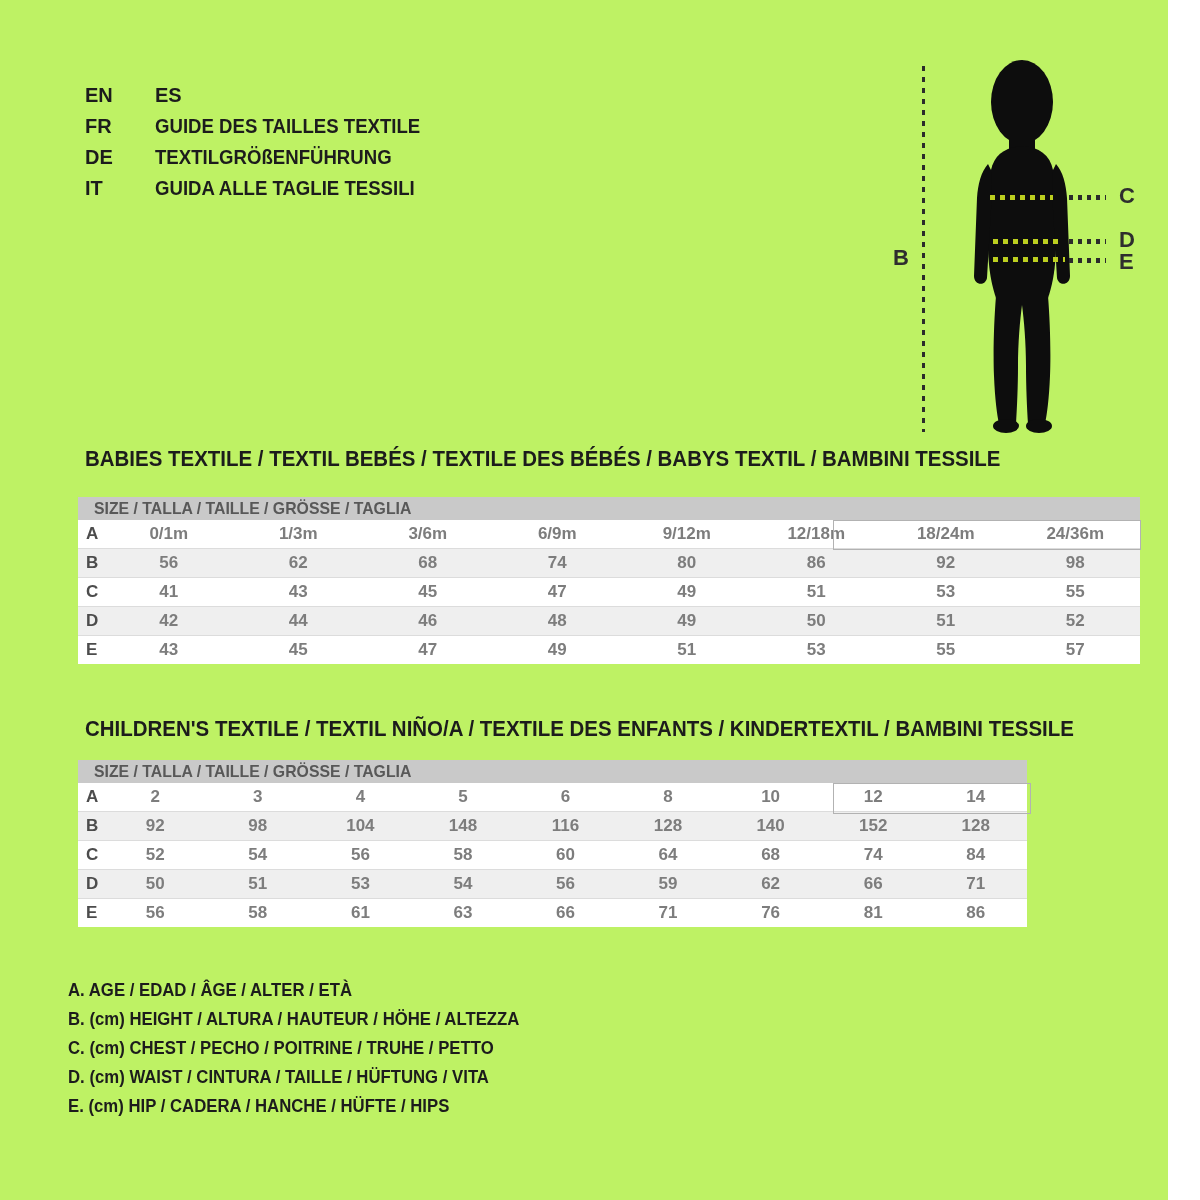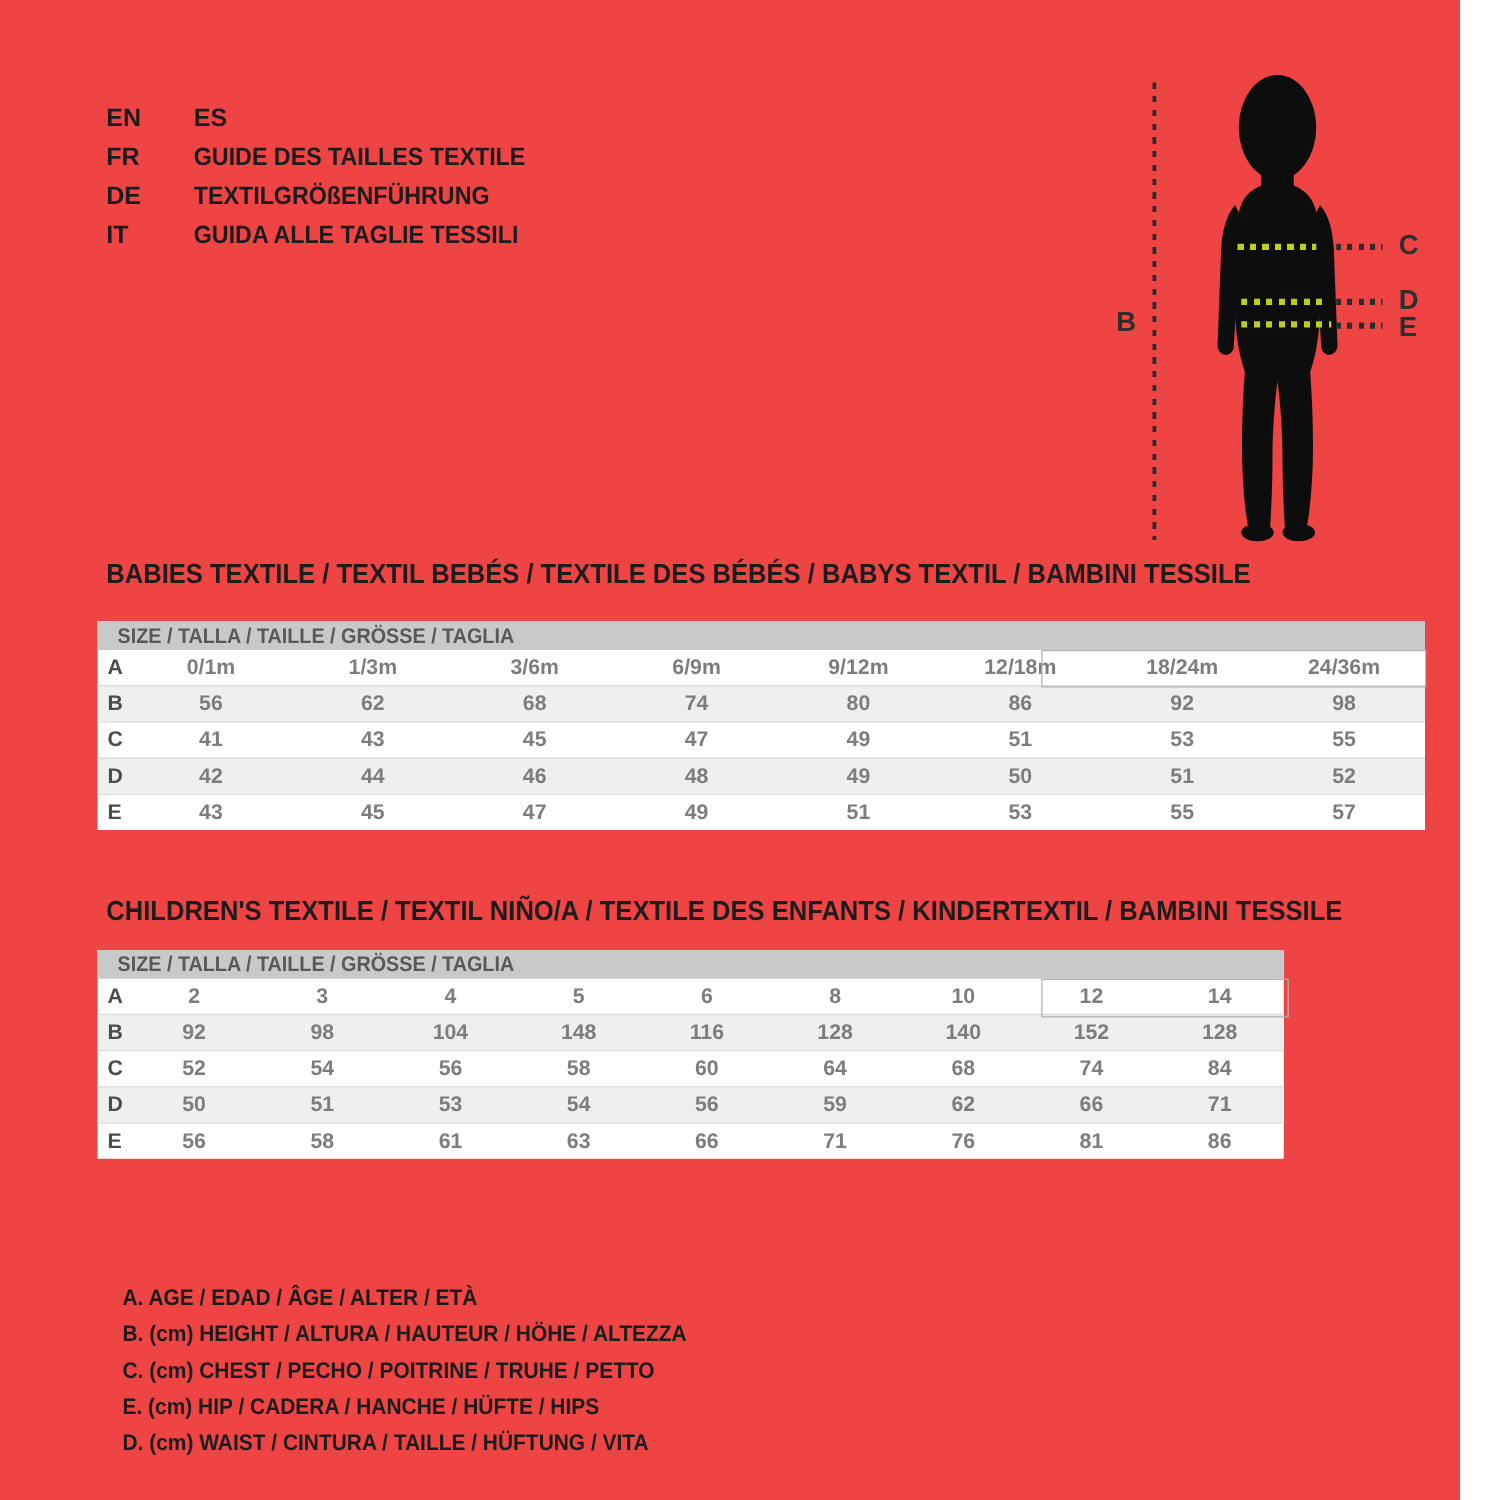--- a/index.html
+++ b/index.html
@@ -1,17 +1,17 @@
 <!DOCTYPE html>
 <html><head>
 <meta charset="utf-8">
 <style>
   html,body{margin:0;padding:0;width:1200px;height:1200px;background:#fff;overflow:hidden;
     font-family:"Liberation Sans", sans-serif;}
-  .canvas{position:absolute;inset:0;width:1168px;height:1200px;background:#ef4444;}
+  .canvas{position:absolute;inset:0;width:1168px;height:1200px;background:#bef264;}
   .abs{position:absolute;}
   .cond{display:inline-block;transform:scaleX(0.93);transform-origin:0 50%;white-space:nowrap;}
 
   
   .lang{left:85px;top:80px;display:grid;grid-template-columns:70px auto;}
   .lang .cell{height:31px;line-height:31px;font-size:20px;font-weight:700;color:#1c1c1c;white-space:nowrap;}
 
   
   .sil{left:963px;top:58px;width:120px;height:380px;}
   .vdash{left:922px;top:66px;width:3px;height:366px;
@@ -31,21 +31,21 @@
   .trow.first{border-top:none;}
   .trow.band{background:#efefef;}
   .cols8{grid-template-columns:26px repeat(8,1fr);}
   .cols9{grid-template-columns:26px repeat(9,1fr);}
   .tlabel{font-size:17px;font-weight:700;color:#4c4c4c;padding-left:8px;}
   .tcell{font-size:17px;font-weight:700;color:#7d7d7d;text-align:center;}
 
   .selbox{border:1px solid #b2b2b2;background:transparent;}
 
   
-  .legend{left:98px;top:976px;margin-top:48px;}
+  .legend{left:68px;top:976px;}
   .legend .line{font-size:18px;font-weight:700;color:#1c1c1c;line-height:29px;white-space:nowrap;}
 </style>
 </head>
 <body>
 
 <div class="canvas">
 
   <div class="abs lang">
     <div class="cell">EN</div>
     <div class="cell">ES</div>
@@ -219,17 +219,17 @@
           <div class="tcell">86</div>
         </div>
       </div>
   </div>
   <div class="abs selbox" style="left:833px;top:783px;width:196px;height:29px;"></div>
 
   <div class="abs legend">
     <div class="line"><span class="cond">A. AGE / EDAD / ÂGE / ALTER / ETÀ</span></div>
     <div class="line"><span class="cond">B. (cm) HEIGHT / ALTURA / HAUTEUR / HÖHE / ALTEZZA</span></div>
     <div class="line"><span class="cond">C. (cm) CHEST / PECHO / POITRINE / TRUHE / PETTO</span></div>
+    <div class="line"><span class="cond">D. (cm) WAIST / CINTURA / TAILLE / HÜFTUNG / VITA</span></div>
     <div class="line"><span class="cond">E. (cm) HIP / CADERA / HANCHE / HÜFTE / HIPS</span></div>
-    <div class="line"><span class="cond">D. (cm) WAIST / CINTURA / TAILLE / HÜFTUNG / VITA</span></div>
   </div>
 
 </div>
 
 </body></html>

